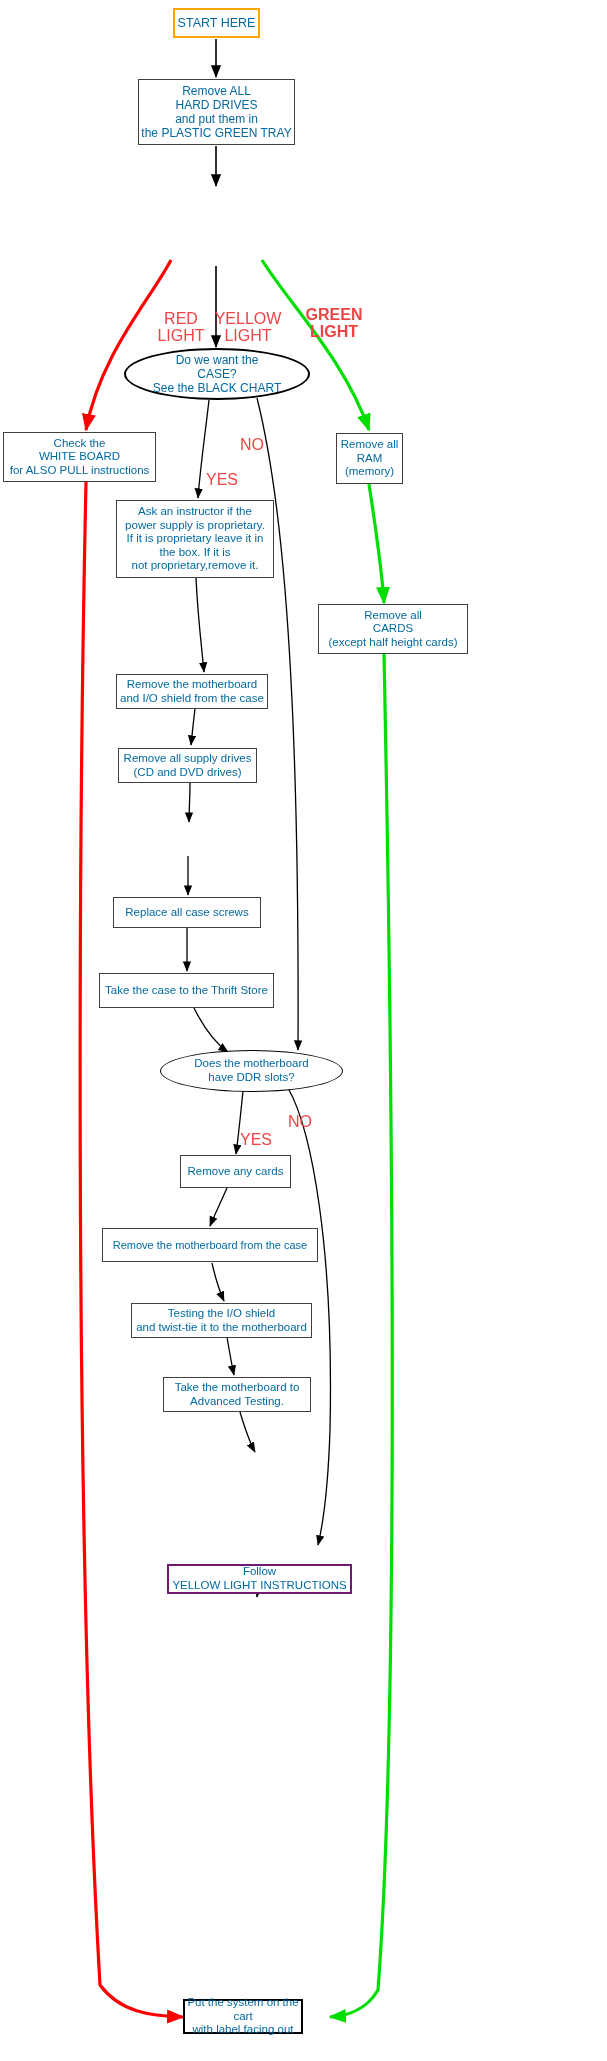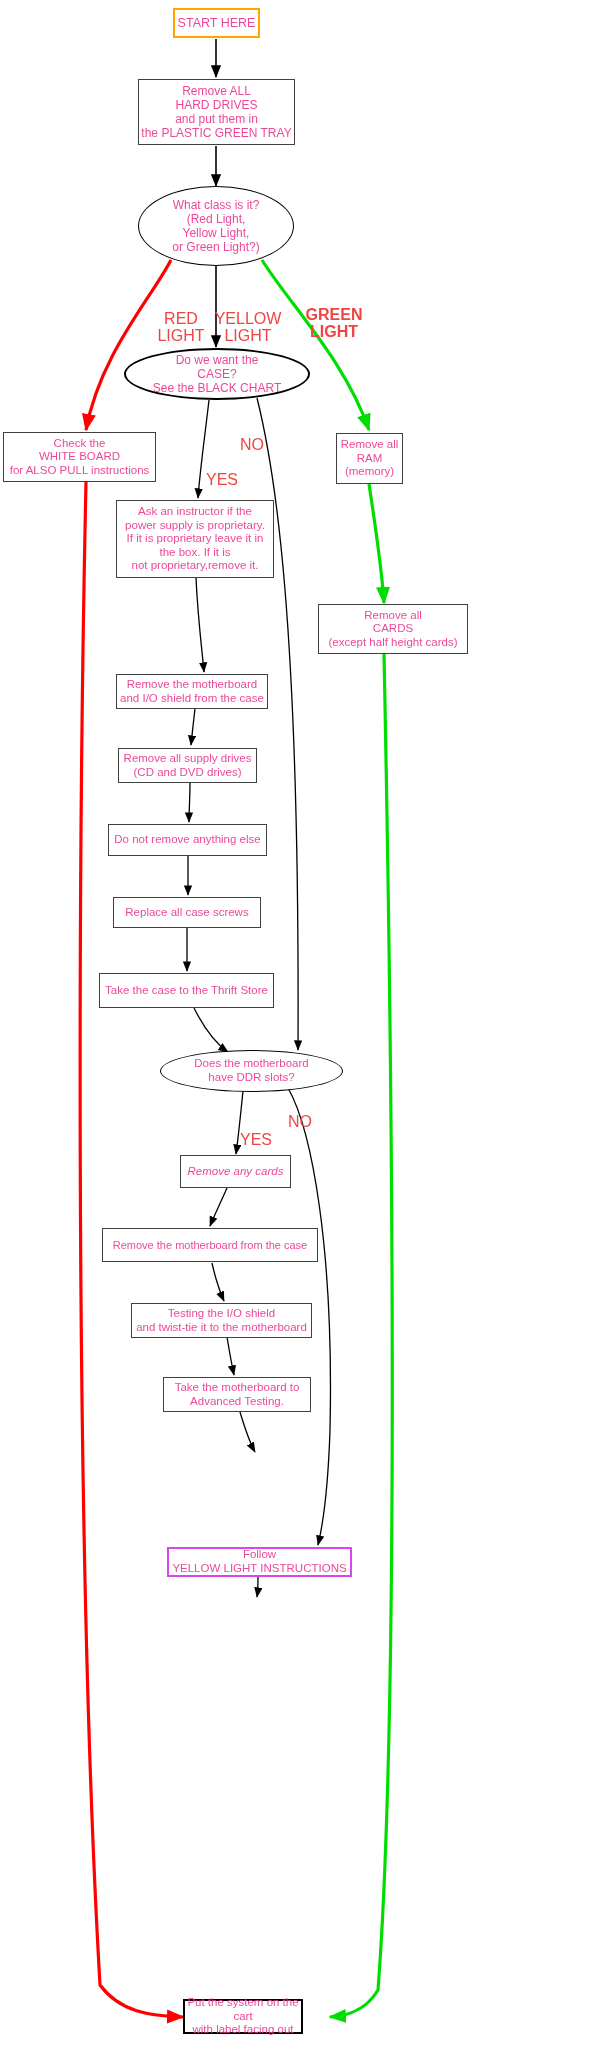--- a/index.html
+++ b/index.html
@@ -23,33 +23,34 @@
     pointer-events: none;
   }
   .node {
     position: absolute;
     box-sizing: border-box;
     display: flex;
     align-items: center;
     justify-content: center;
     text-align: center;
     background: #ffffff;
-    color: #ec4899;
+    color: #0369a1;
     line-height: 1.18;
     white-space: pre-line;
     z-index: 5;
   }
   .box {
     border: 1px solid #404040;
   }
   .box-start {
     border: 2px solid #FFA500;
   }
   .box-yellow {
-    border: 2px solid #d946ef;
+    border: 2px solid #701a75;
+    margin-top: 17px;
   }
   .box-thick {
     border: 2px solid #000000;
   }
   .ellipse {
     border: 1px solid #000000;
     border-radius: 50%;
   }
   .ellipse-thick {
     border: 2.5px solid #000000;
@@ -134,26 +135,20 @@
     <span>START HERE</span>
   </div>
 
   <div class="node box" style="left:138px; top:79px; width:157px; height:66px; font-size:12px;">
     <span>Remove ALL
 HARD DRIVES
 and put them in
 the PLASTIC GREEN TRAY</span>
   </div>
 
-  <div class="node ellipse" style="left:138px; top:186px; width:156px; height:80px; font-size:12px;">
-    <span>What class is it?
-(Red Light,
-Yellow Light,
-or Green Light?)</span>
-  </div>
 
   <div class="node ellipse-thick" style="left:124px; top:348px; width:186px; height:52px; font-size:12px;">
     <span>Do we want the
 CASE?
 See the BLACK CHART</span>
   </div>
 
   <div class="node box" style="left:3px; top:432px; width:153px; height:50px; font-size:11.5px;">
     <span>Check the
 WHITE BOARD
@@ -183,38 +178,35 @@
   <div class="node box" style="left:116px; top:674px; width:152px; height:35px; font-size:11.5px;">
     <span>Remove the motherboard
 and I/O shield from the case</span>
   </div>
 
   <div class="node box" style="left:118px; top:748px; width:139px; height:35px; font-size:11.5px;">
     <span>Remove all supply drives
 (CD and DVD drives)</span>
   </div>
 
-  <div class="node box" style="left:108px; top:824px; width:159px; height:32px; font-size:11.5px;">
-    <span>Do not remove anything else</span>
-  </div>
 
   <div class="node box" style="left:113px; top:897px; width:148px; height:31px; font-size:11.5px;">
     <span>Replace all case screws</span>
   </div>
 
   <div class="node box" style="left:99px; top:973px; width:175px; height:35px; font-size:11.5px;">
     <span>Take the case to the Thrift Store</span>
   </div>
 
   <div class="node ellipse" style="left:160px; top:1050px; width:183px; height:42px; font-size:11.5px;">
     <span>Does the motherboard
 have DDR slots?</span>
   </div>
 
-  <div class="node box" style="left:180px; top:1155px; width:111px; height:33px; font-size:11.5px;font-style:italic;">
+  <div class="node box" style="left:180px; top:1155px; width:111px; height:33px; font-size:11.5px;">
     <span>Remove any cards</span>
   </div>
 
   <div class="node box" style="left:102px; top:1228px; width:216px; height:34px; font-size:11px;">
     <span>Remove the motherboard from the case</span>
   </div>
 
   <div class="node box" style="left:131px; top:1303px; width:181px; height:35px; font-size:11.5px;">
     <span>Testing the I/O shield
 and twist-tie it to the motherboard</span>

